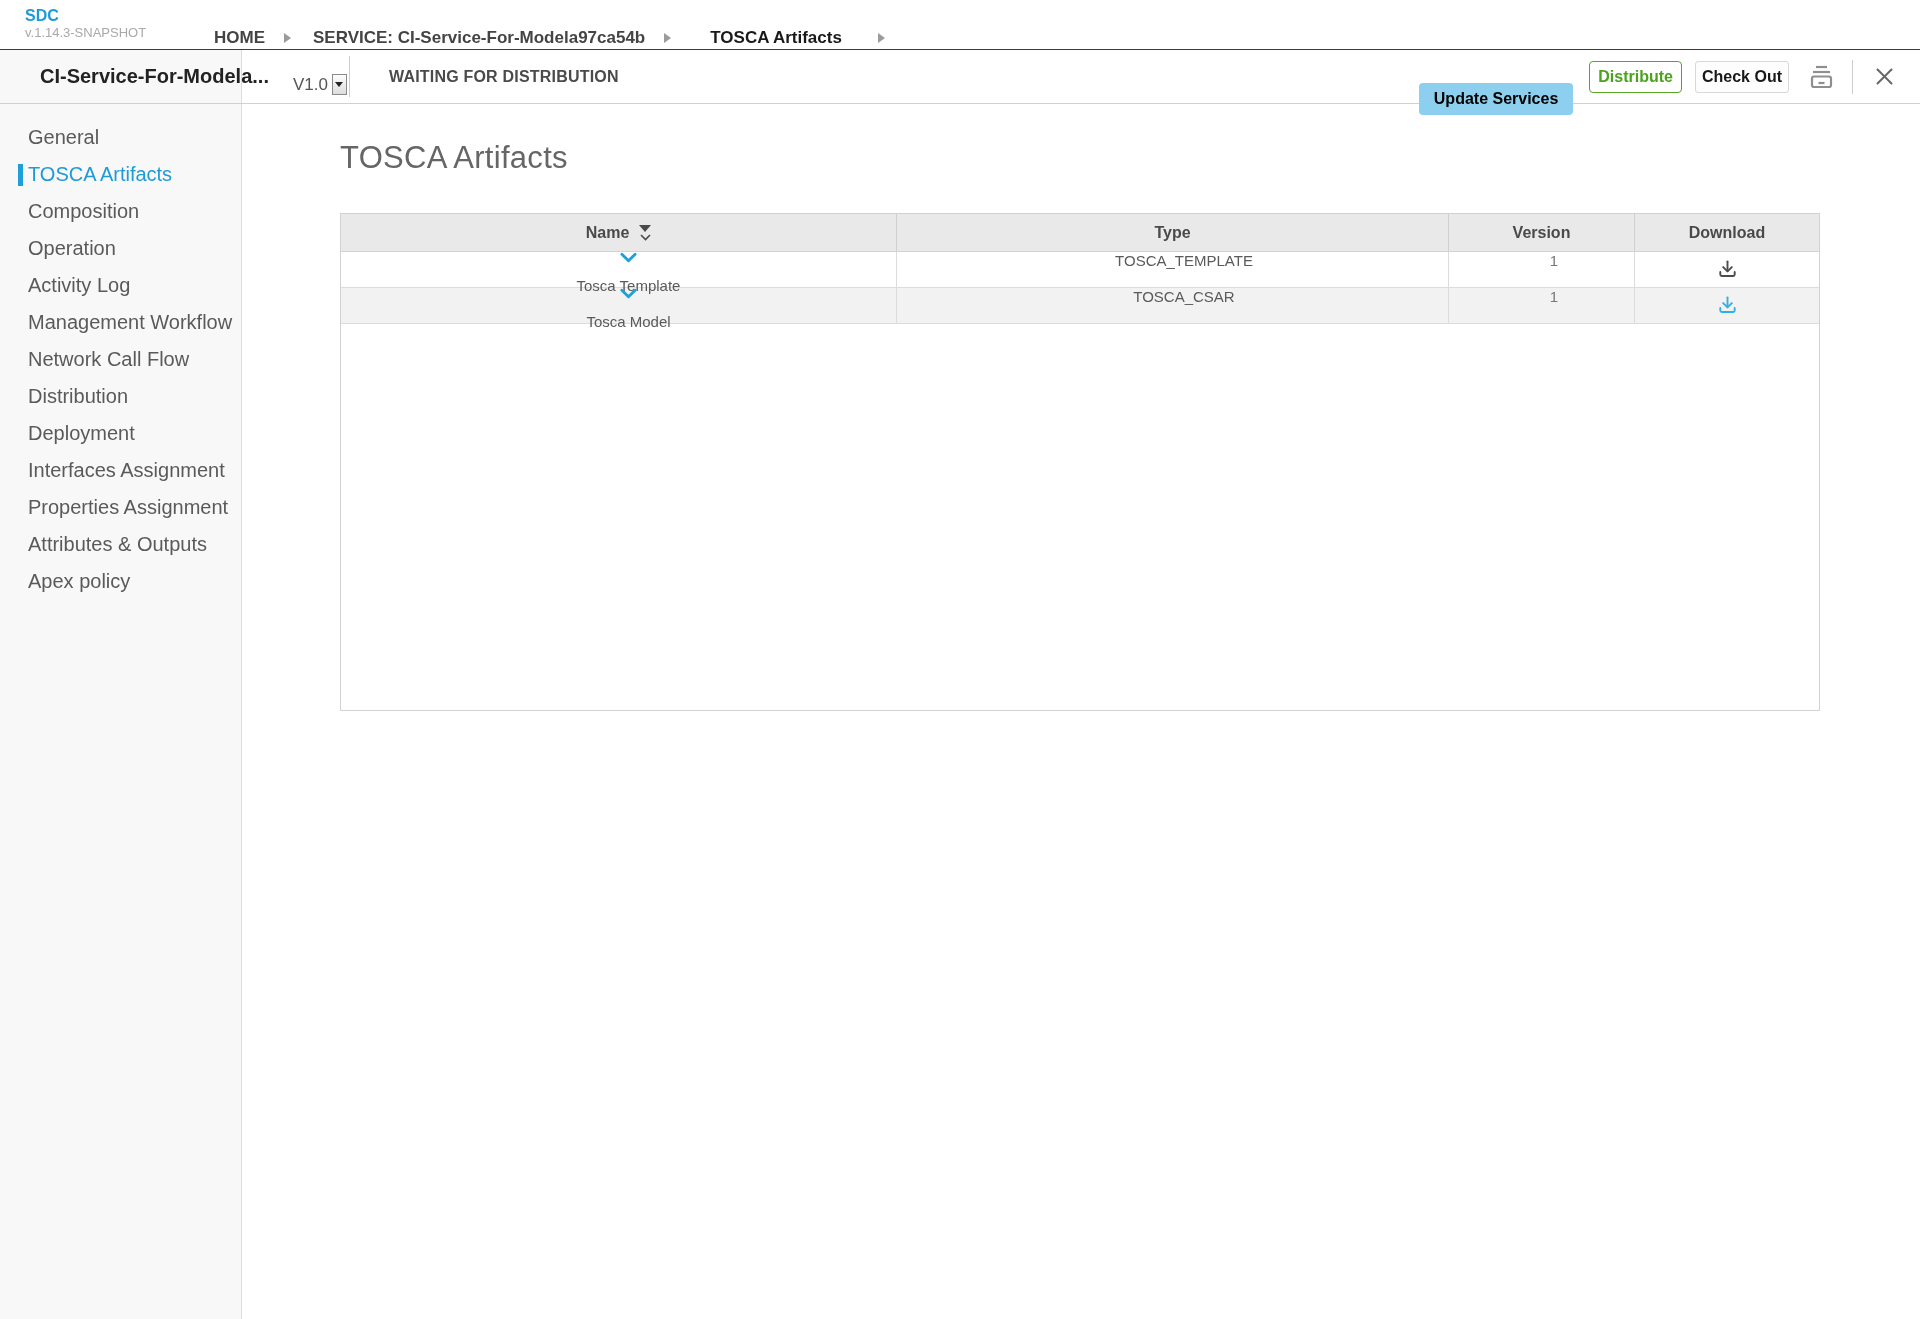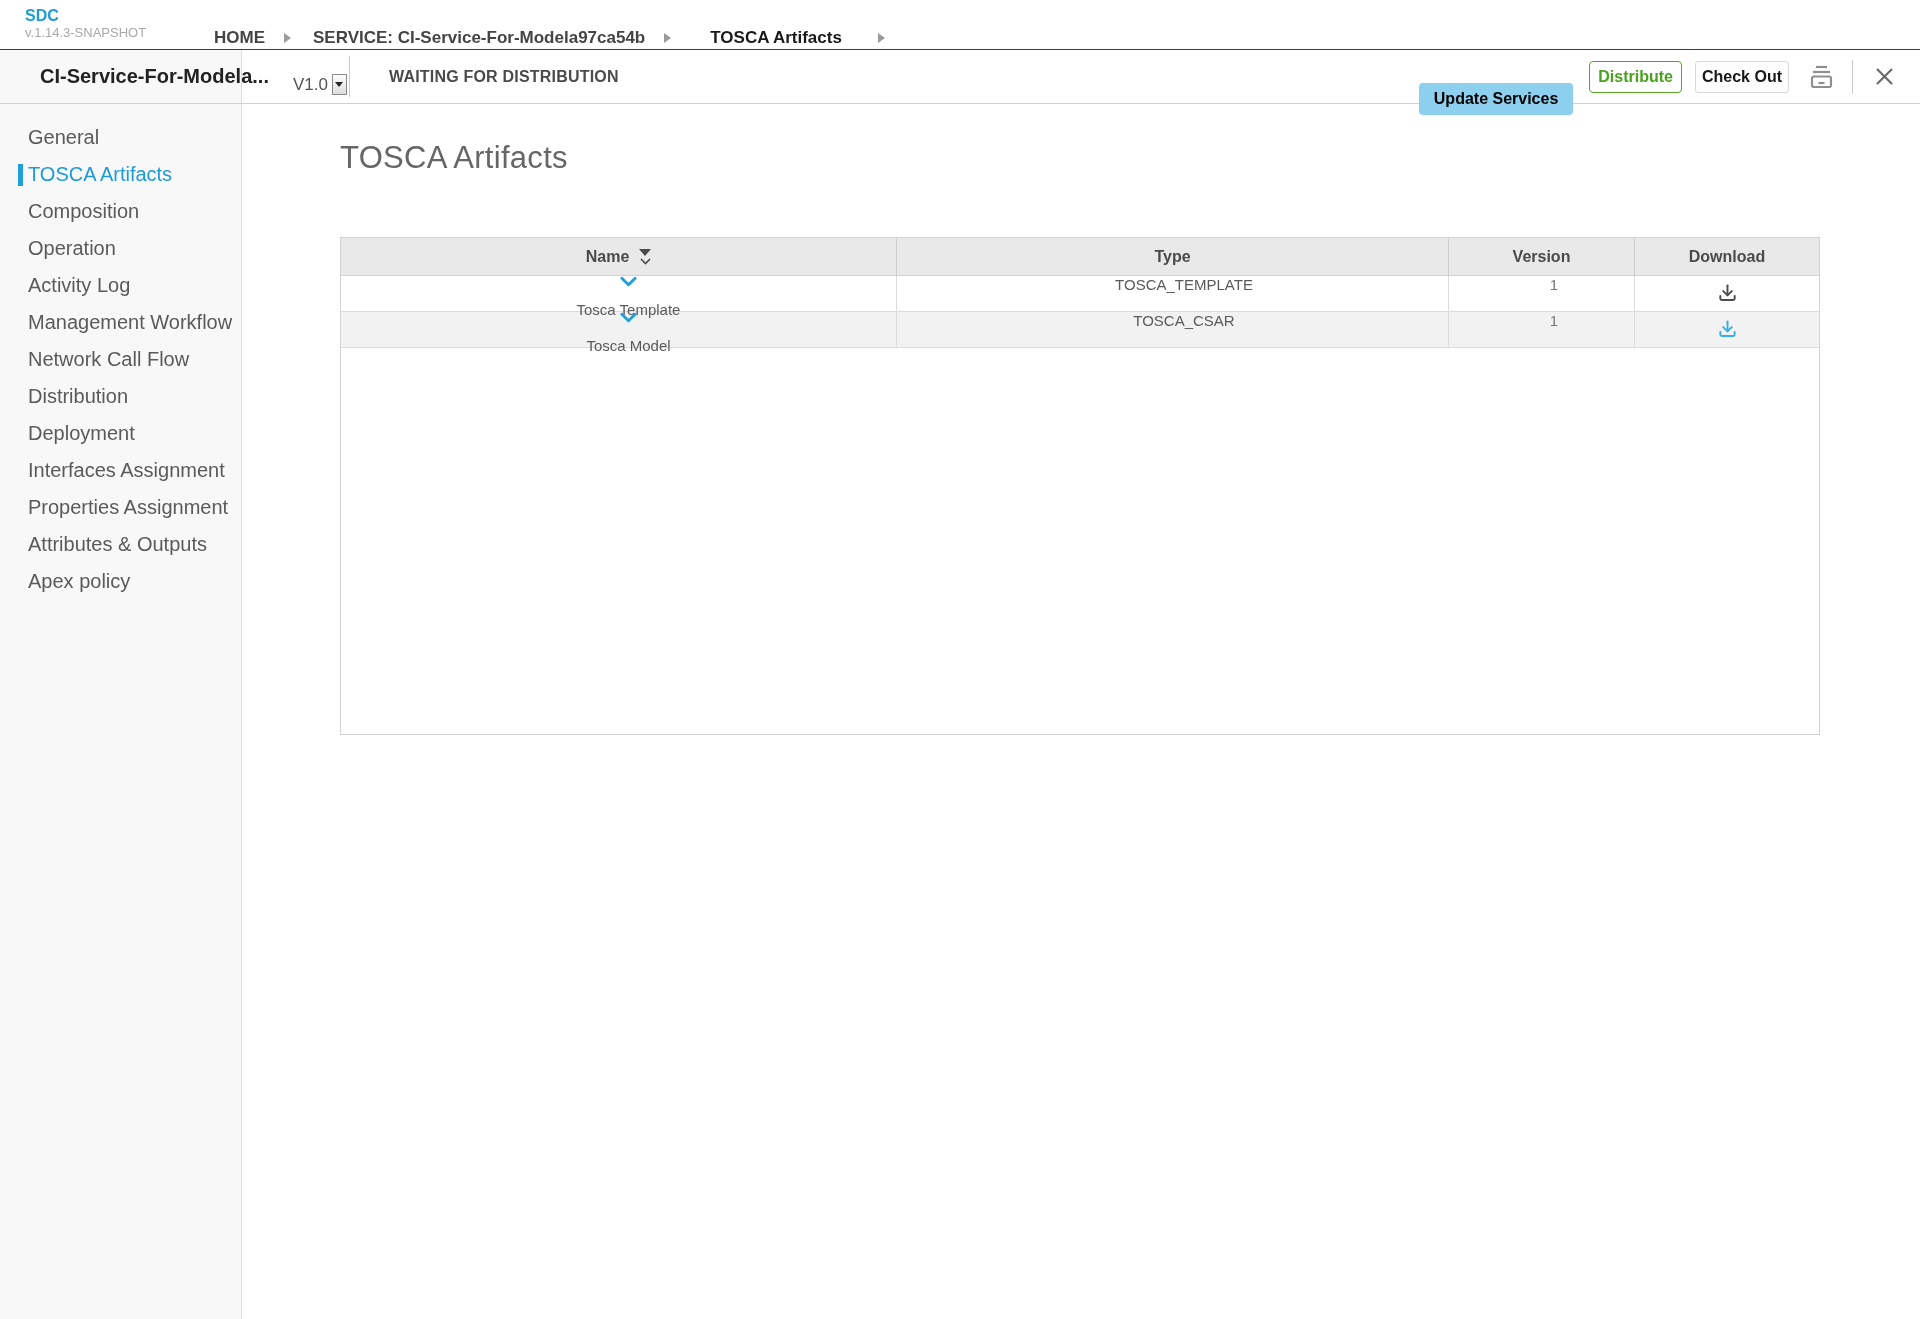--- a/index.html
+++ b/index.html
@@ -123,21 +123,21 @@
   }
 
   
   .page-title {
     position:absolute; left:340px; top:140px;
     font-size:31px; font-weight:300; color:#666; letter-spacing:.3px;
   }
 
   .table-wrap {
     position:absolute; left:340px; top:213px; width:1480px; height:498px;
-    border:1px solid #d2d2d2; background:#fff;margin-top:24px;
+    border:1px solid #d2d2d2; background:#fff;
   }
   .thead {
     display:flex; height:38px; background:#e9e9e9;
     border-bottom:1px solid #d2d2d2; font-size:16px; font-weight:bold; color:#4a4a4a;
   }
   .th {
     display:flex; align-items:center; justify-content:center;
     border-right:1px solid #cfcfcf; height:100%;
   }
   .th:last-child { border-right:none; }

